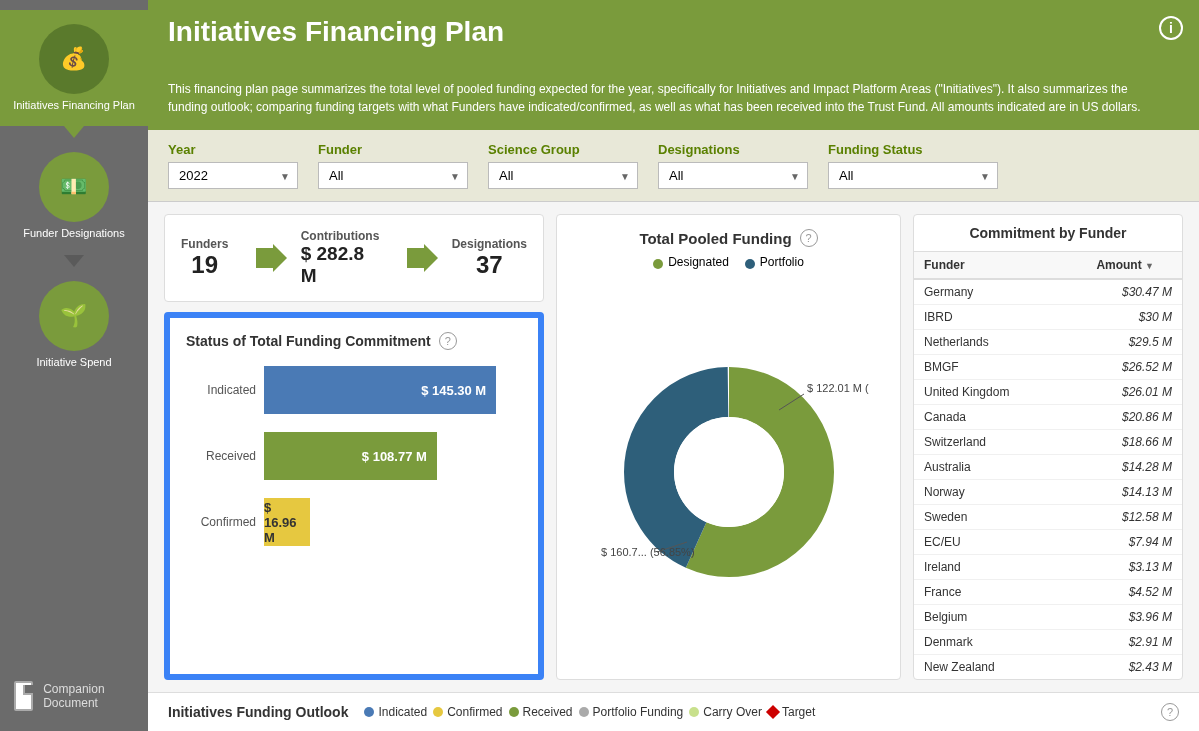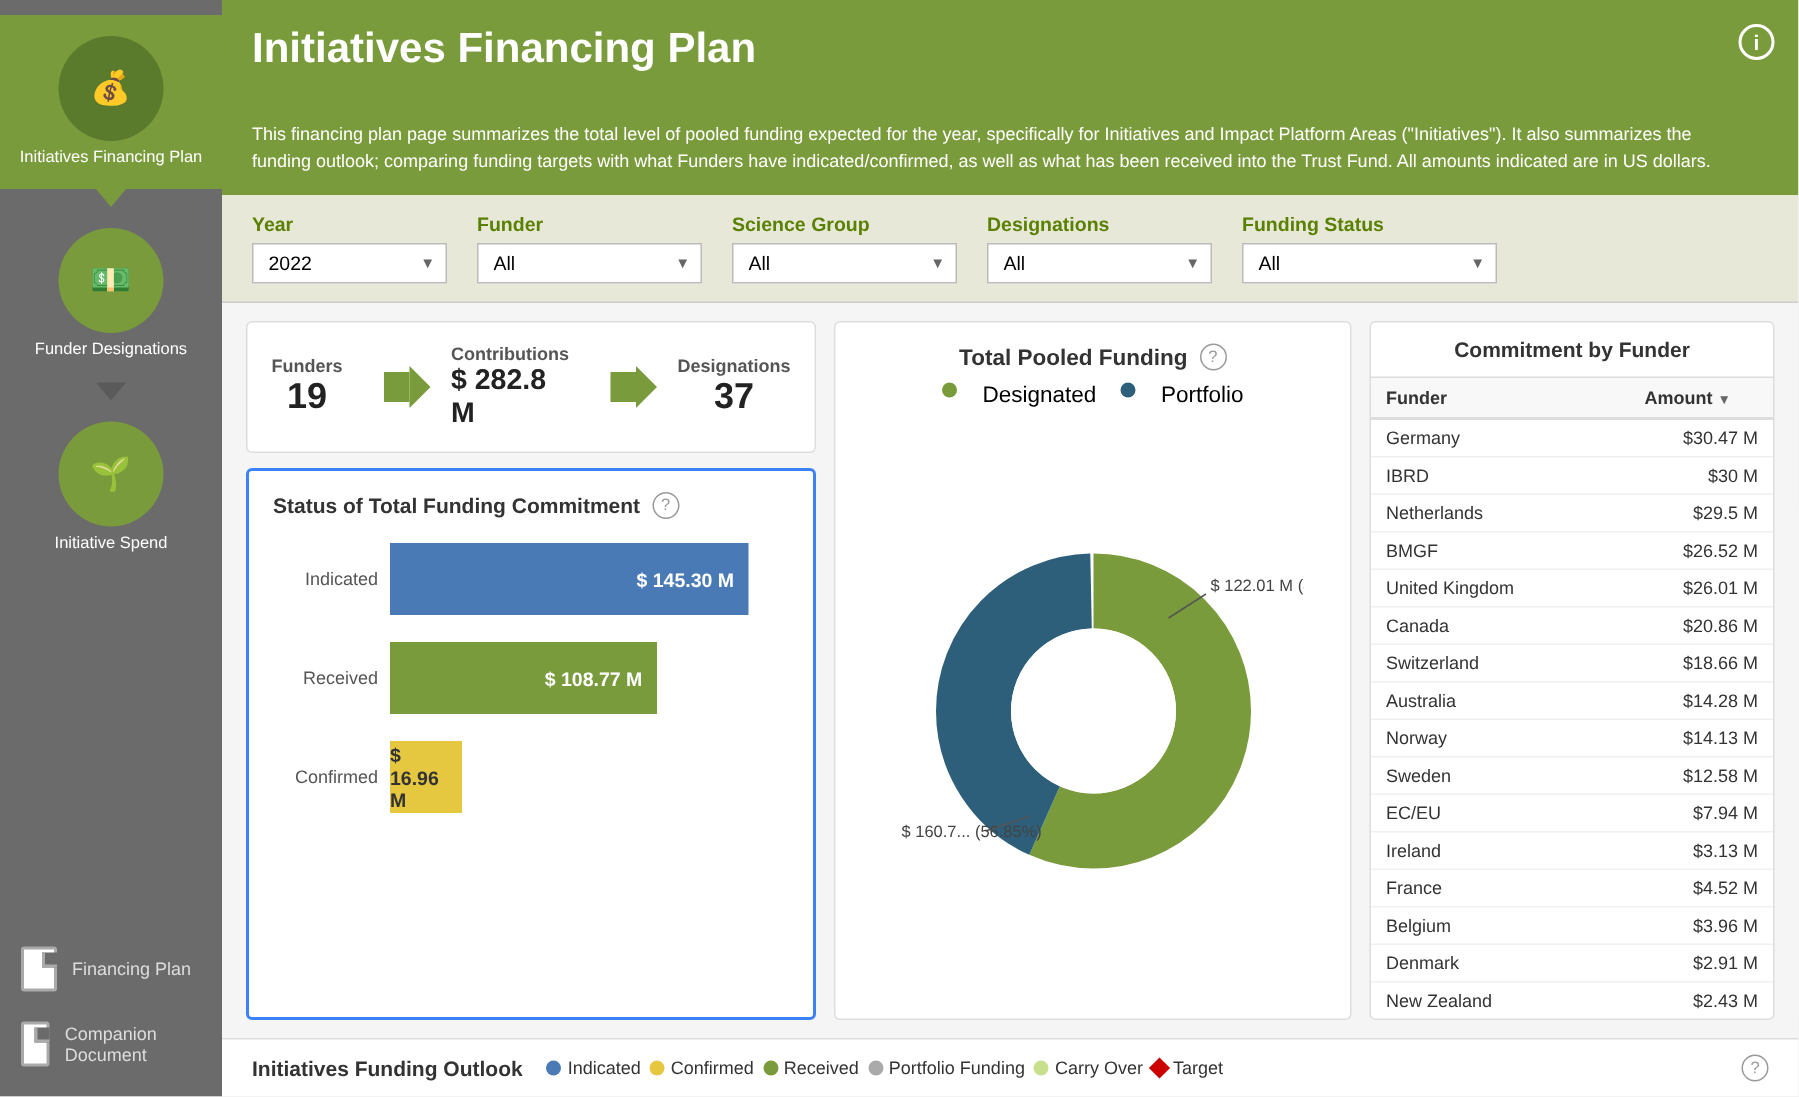--- a/index.html
+++ b/index.html
@@ -237,21 +237,21 @@
       top: 50%;
       transform: translateY(-50%);
       border-top: 14px solid transparent;
       border-bottom: 14px solid transparent;
       border-left: 14px solid #7a9b3c;
     }
 
     
     .status-card {
       background: white;
-      border: 2px solid #3b82f6;
+      border: 6px solid #3b82f6;
       border-radius: 4px;
       padding: 14px 16px;
       flex: 1;
     }
     .status-card-header {
       display: flex;
       align-items: center;
       gap: 8px;
       margin-bottom: 16px;
     }
@@ -324,23 +324,23 @@
       color: #333;
     }
     .legend {
       display: flex;
       gap: 16px;
       justify-content: center;
       margin-bottom: 10px;
     }
     .legend-item {
       display: flex;
-      align-items: flex-start;
-      gap: 17px;
-      font-size: 15px;
+      align-items: flex-end;
+      gap: 5px;
+      font-size: 12px;
     }
     .legend-dot {
       width: 10px; height: 10px;
       border-radius: 50%;
     }
     .donut-wrapper {
       flex: 1;
       display: flex;
       align-items: center;
       justify-content: center;
@@ -381,21 +381,21 @@
       border-bottom: 2px solid #ddd;
       position: sticky;
       top: 0;
     }
     .commitment-table thead th:last-child { text-align: center; }
     .commitment-table tbody td {
       padding: 5px 10px;
       border-bottom: 1px solid #f0f0f0;
       color: #333;
     }
-    .commitment-table tbody td:last-child { text-align: right; }
+    .commitment-table tbody td:last-child { text-align: right; font-style: italic; }
     .table-scroll { overflow-y: auto; flex: 1; }
     .sort-icon { font-size: 9px; color: #666; }
 
     
     #bottom-bar {
       background: white;
       border-top: 1px solid #ddd;
       padding: 10px 20px;
       display: flex;
       align-items: center;
@@ -449,25 +449,20 @@
 
   <div class="sidebar-nav-item">
     <div class="nav-circle">
       <span class="nav-icon">🌱</span>
     </div>
     <span class="nav-label">Initiative
 Spend</span>
   </div>
 
   <div class="sidebar-bottom">
-    <div class="sidebar-bottom-item">
-      <div class="doc-icon"></div>
-      <span class="sidebar-bottom-label">Financing
-Plan</span>
-    </div>
     <div class="sidebar-bottom-item">
       <div class="doc-icon"></div>
       <span class="sidebar-bottom-label">Companion
 Document</span>
     </div>
   </div>
 </div>
 
 <div id="main">
 

